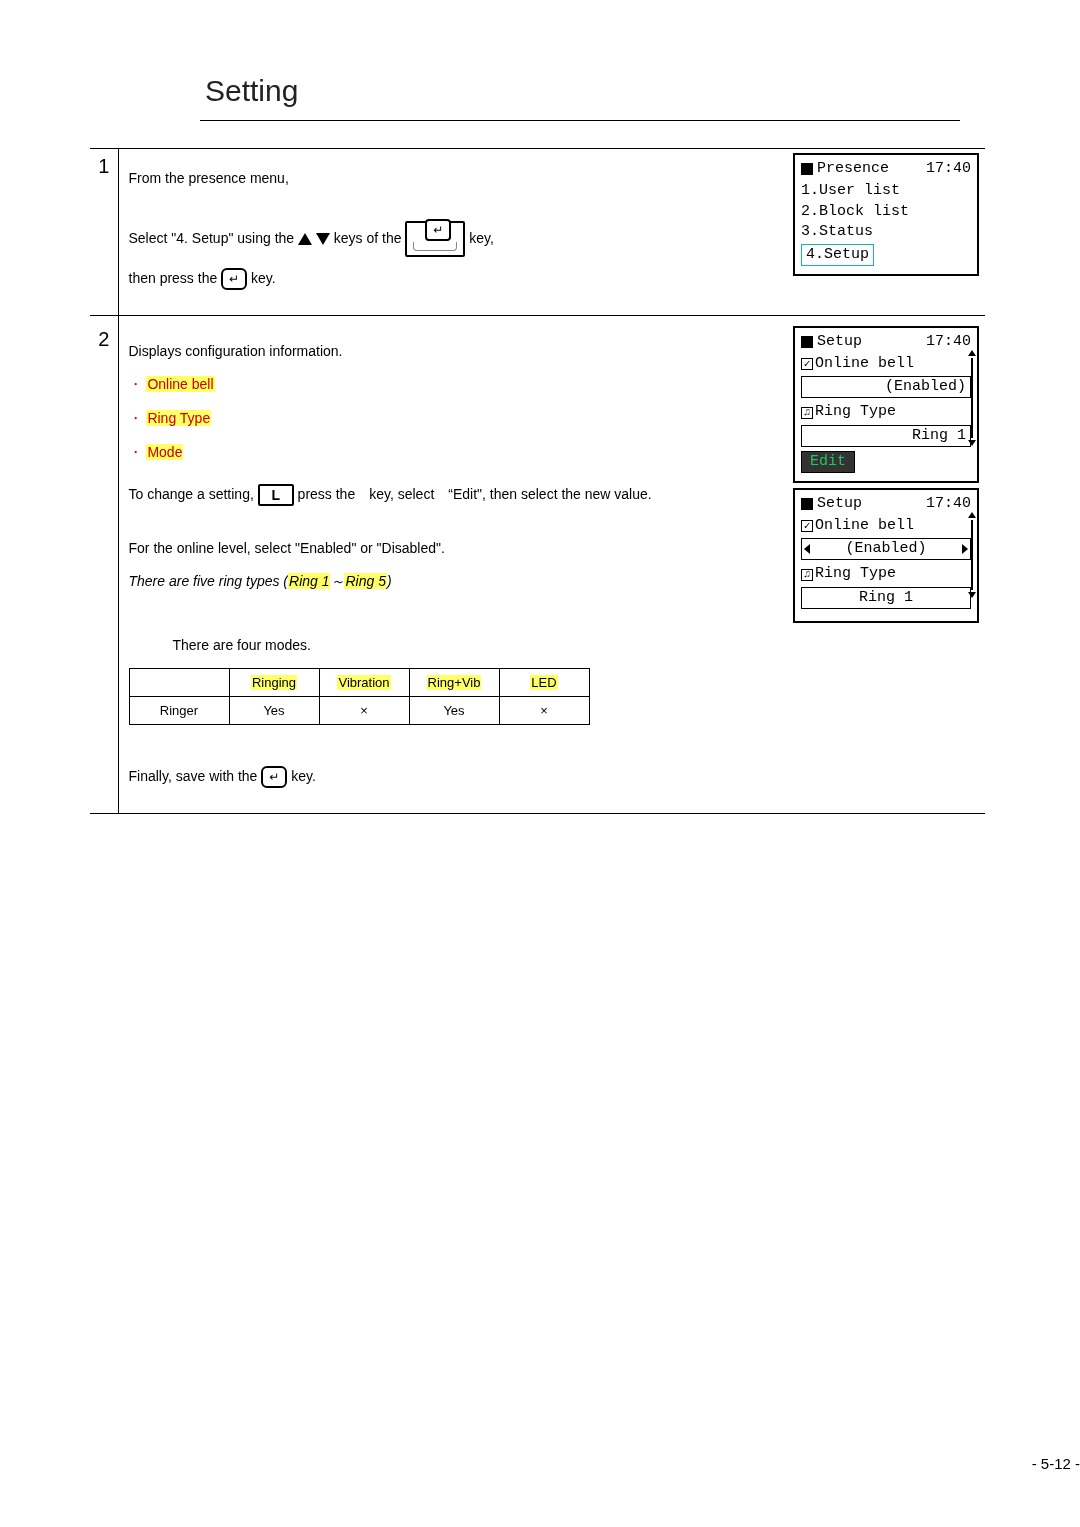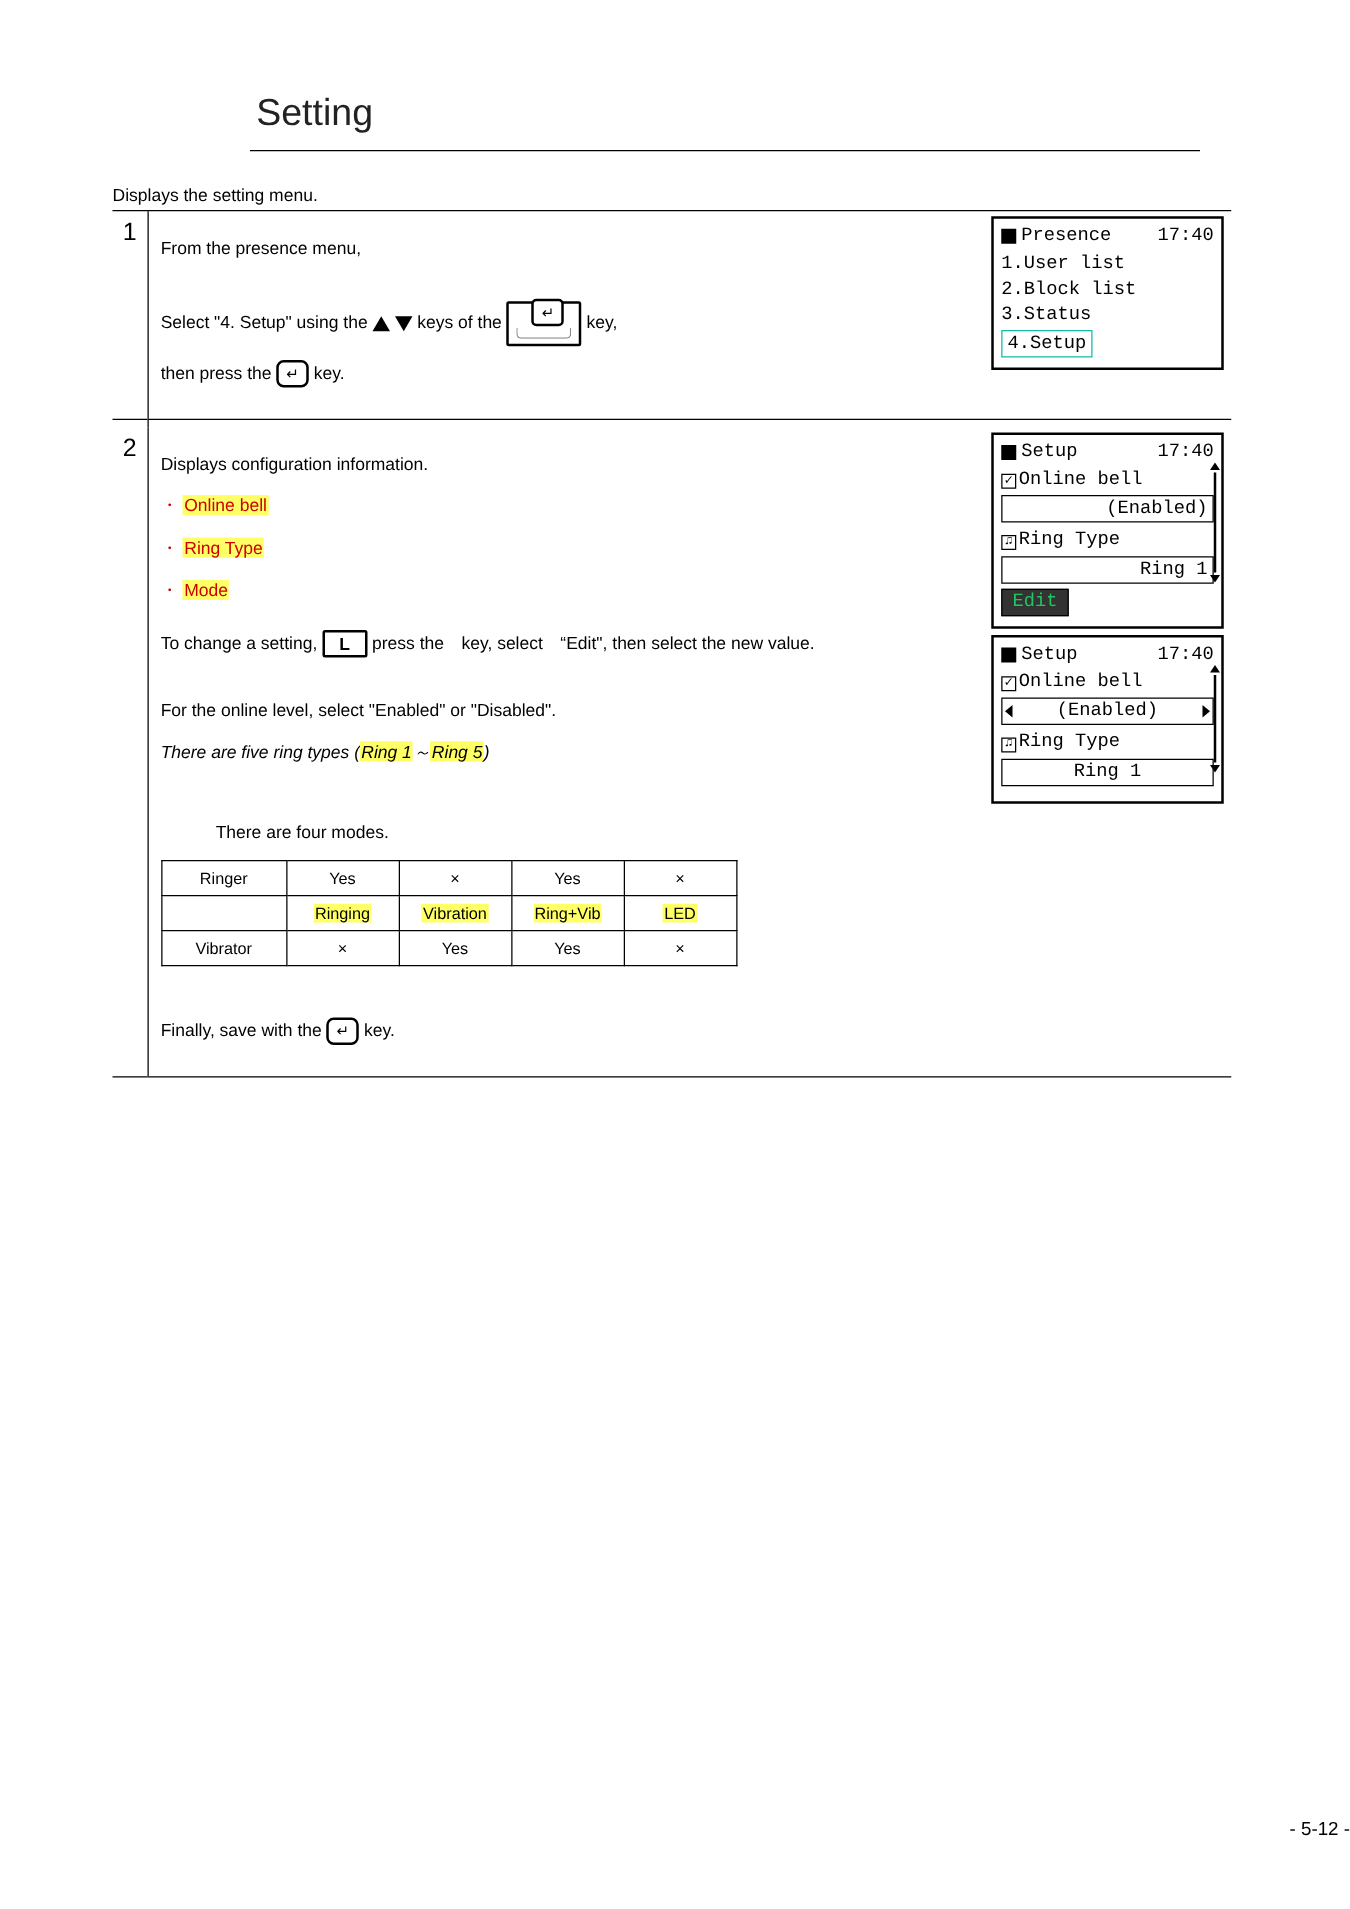--- a/index.html
+++ b/index.html
@@ -256,21 +256,20 @@
   }
 </style>
 </head>
 <body>
 
 <div class="page">
   <div class="title-setting">Setting</div>
   <div class="hr-under-title"></div>
 
   <div class="content">
-    <div class="intro-line">Displays the setting menu.</div>
     <div class="hr-full"></div>
 
     <div class="step-table">
 
       <div class="step-row">
         <div class="step-num">1</div>
         <div class="step-body" style="min-height:160px;margin-left:48px;">
           <div class="line">From the presence menu,</div>
           <div class="line" style="margin-top:30px;">
             <span>Select "4. Setup" using the </span>
@@ -323,37 +322,30 @@
 
           <div class="line" style="font-style:italic;">
             <span>There are five ring types (</span><span class="hl">Ring 1</span><span>～</span><span class="hl">Ring 5</span><span>)</span>
           </div>
 
           <div class="line" style="margin-top:40px;margin-left:44px;">There are four modes.</div>
 
           <table class="mode-table">
             <tbody>
                 <tr>
-              <td class="rowlabel">Ringer</td>
-              <td>Yes</td>
-              <td>×</td>
-              <td>Yes</td>
-              <td>×</td>
-            </tr>
-            <tr>
               <th class="rowlabel"></th>
               <th class="col"><span class="hl">Ringing</span></th>
               <th class="col"><span class="hl">Vibration</span></th>
               <th class="col"><span class="hl">Ring+Vib</span></th>
               <th class="col"><span class="hl">LED</span></th>
             </tr>
             <tr>
-              <td class="rowlabel">Vibrator</td>
+              <td class="rowlabel">Ringer</td>
+              <td>Yes</td>
               <td>×</td>
-              <td>Yes</td>
               <td>Yes</td>
               <td>×</td>
             </tr>
           </tbody>
             </table>
 
           <div class="line" style="margin-top:40px;">
             <span>Finally, save with the </span>
             <span class="key-enter">↵</span>
             <span> key.</span>

